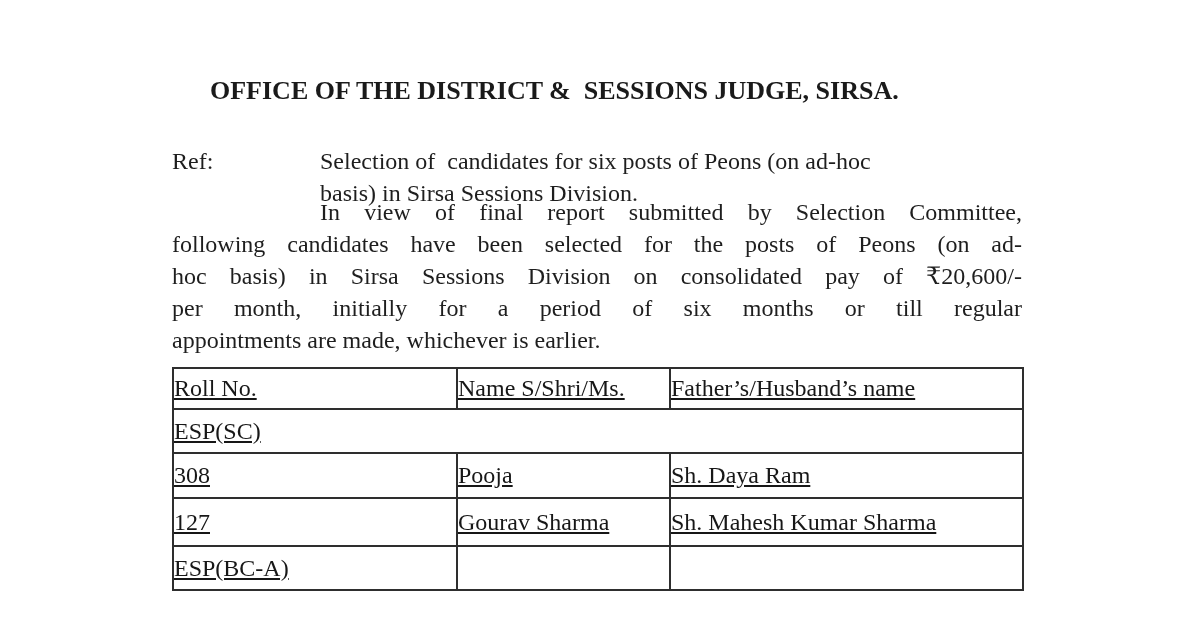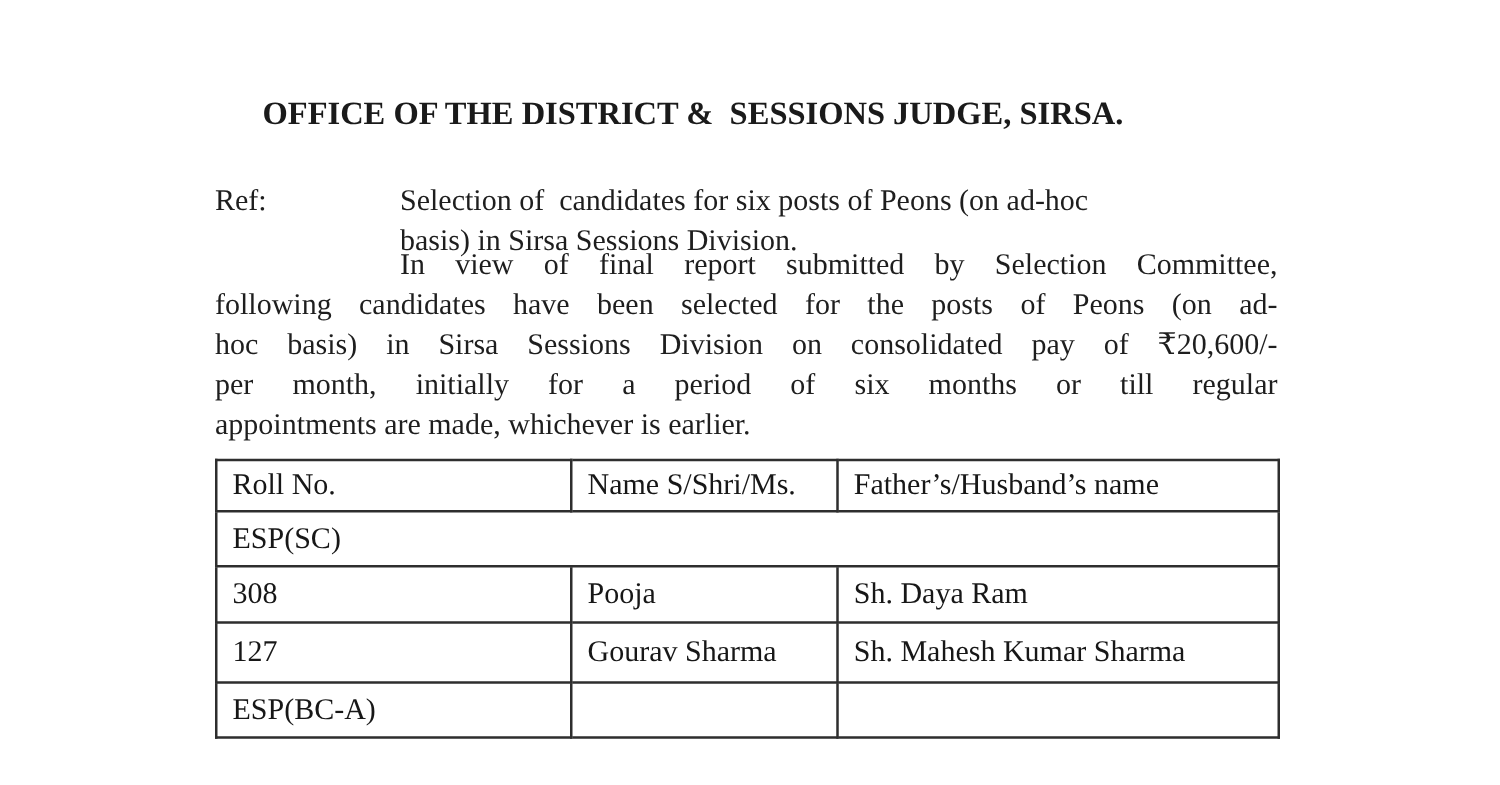--- a/index.html
+++ b/index.html
@@ -96,24 +96,25 @@
     top: 367px;
     left: 0;
     border-collapse: collapse;
     table-layout: fixed;
     width: 850px;
     font-size: 24px;
     color: #171717;
   }
   .result-table td {
     border: 2px solid #2e2e2e;
-    padding: 0 0 0 12px;
+    padding: 0 0 0 0;
     vertical-align: middle;
     overflow: hidden;
     white-space: nowrap;
+    text-decoration: underline;
   }
   .row-header td { height: 39px; }
   .row-cat td, .row-cat-span td { height: 42px; }
   .row-data td { height: 43px; }
   .row-last td { height: 46px; }
 </style>
 </head>
 <body>
 
 <div class="page">

